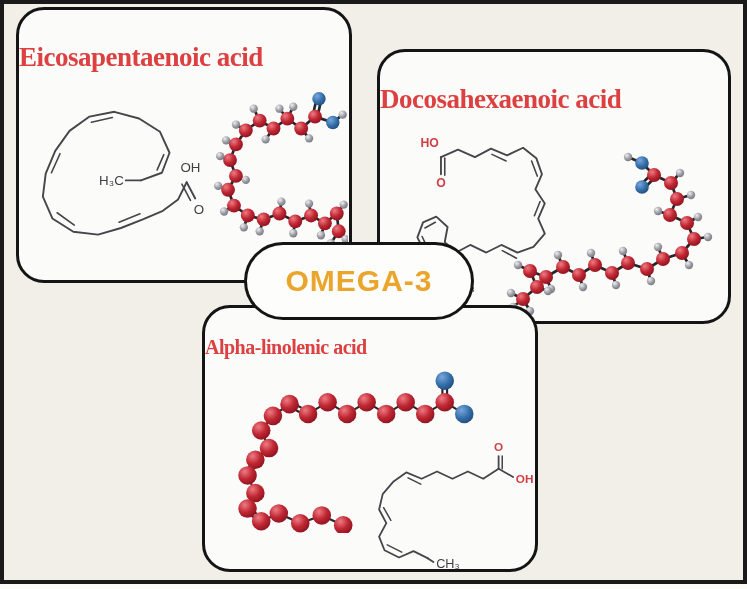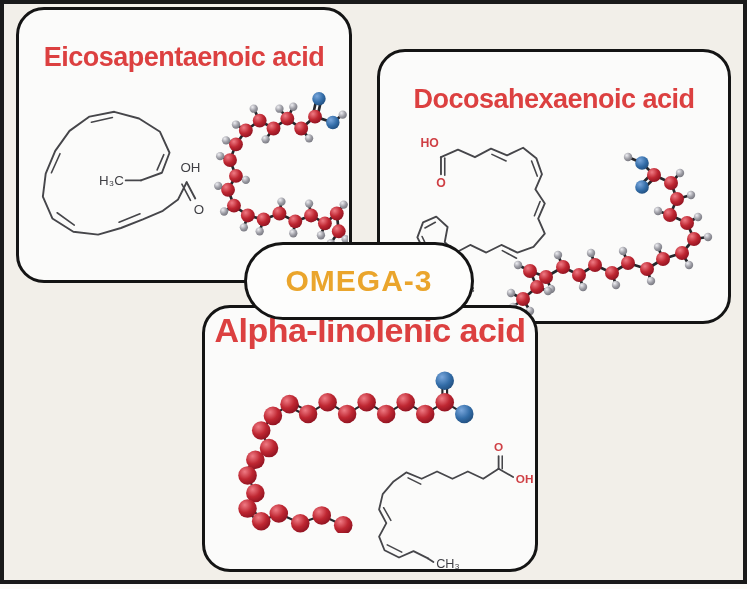--- a/index.html
+++ b/index.html
@@ -13,24 +13,24 @@
     box-sizing:border-box;border:4px solid #1a1a1a;background:#f2efe9;z-index:1;
   }
   .panel{
     position:absolute;box-sizing:border-box;z-index:2;overflow:hidden;
     background:#fbfbfa;border:3px solid #141414;border-radius:28px;
   }
   #epa-panel{left:16px;top:7px;width:336px;height:276px;}
   #dha-panel{left:377px;top:7px;width:354px;height:275px;margin-top:42px;}
   #ala-panel{left:202px;top:305px;width:336px;height:267px;}
   .panel-title{
-    position:absolute;left:0;right:0;top:32px;text-align:center;
-    font-weight:700;font-size:27px;letter-spacing:-0.5px;color:#dc4040;
-  }
-  #ala-panel .panel-title{top:3px;font-size:34px;}
+    position:absolute;left:0;right:0;top:32px;
+    font-weight:700;font-size:27px;letter-spacing:-0.5px;color:#dc4040;font-family:Liberation Serif, serif;
+  }
+  #ala-panel .panel-title{top:28px;font-size:20px;}
   .pill{
     position:absolute;left:244px;top:242px;width:230px;height:78px;z-index:6;
     box-sizing:border-box;background:#fdfdfc;border:3px solid #141414;border-radius:40px;
     display:flex;align-items:center;justify-content:center;text-align:center;
   }
   .pill-text{font-weight:700;font-size:30px;letter-spacing:1px;color:#eaa52c;}
   svg.mol,svg.skeletal{position:absolute;}
   .skeletal path{fill:none;stroke:#46464a;stroke-width:2;stroke-linejoin:round;stroke-linecap:round;}
   .skeletal path.dbl{stroke-width:1.7;}
   .skeletal text{font-family:"Liberation Sans",sans-serif;font-size:14px;fill:#3f3f44;}

